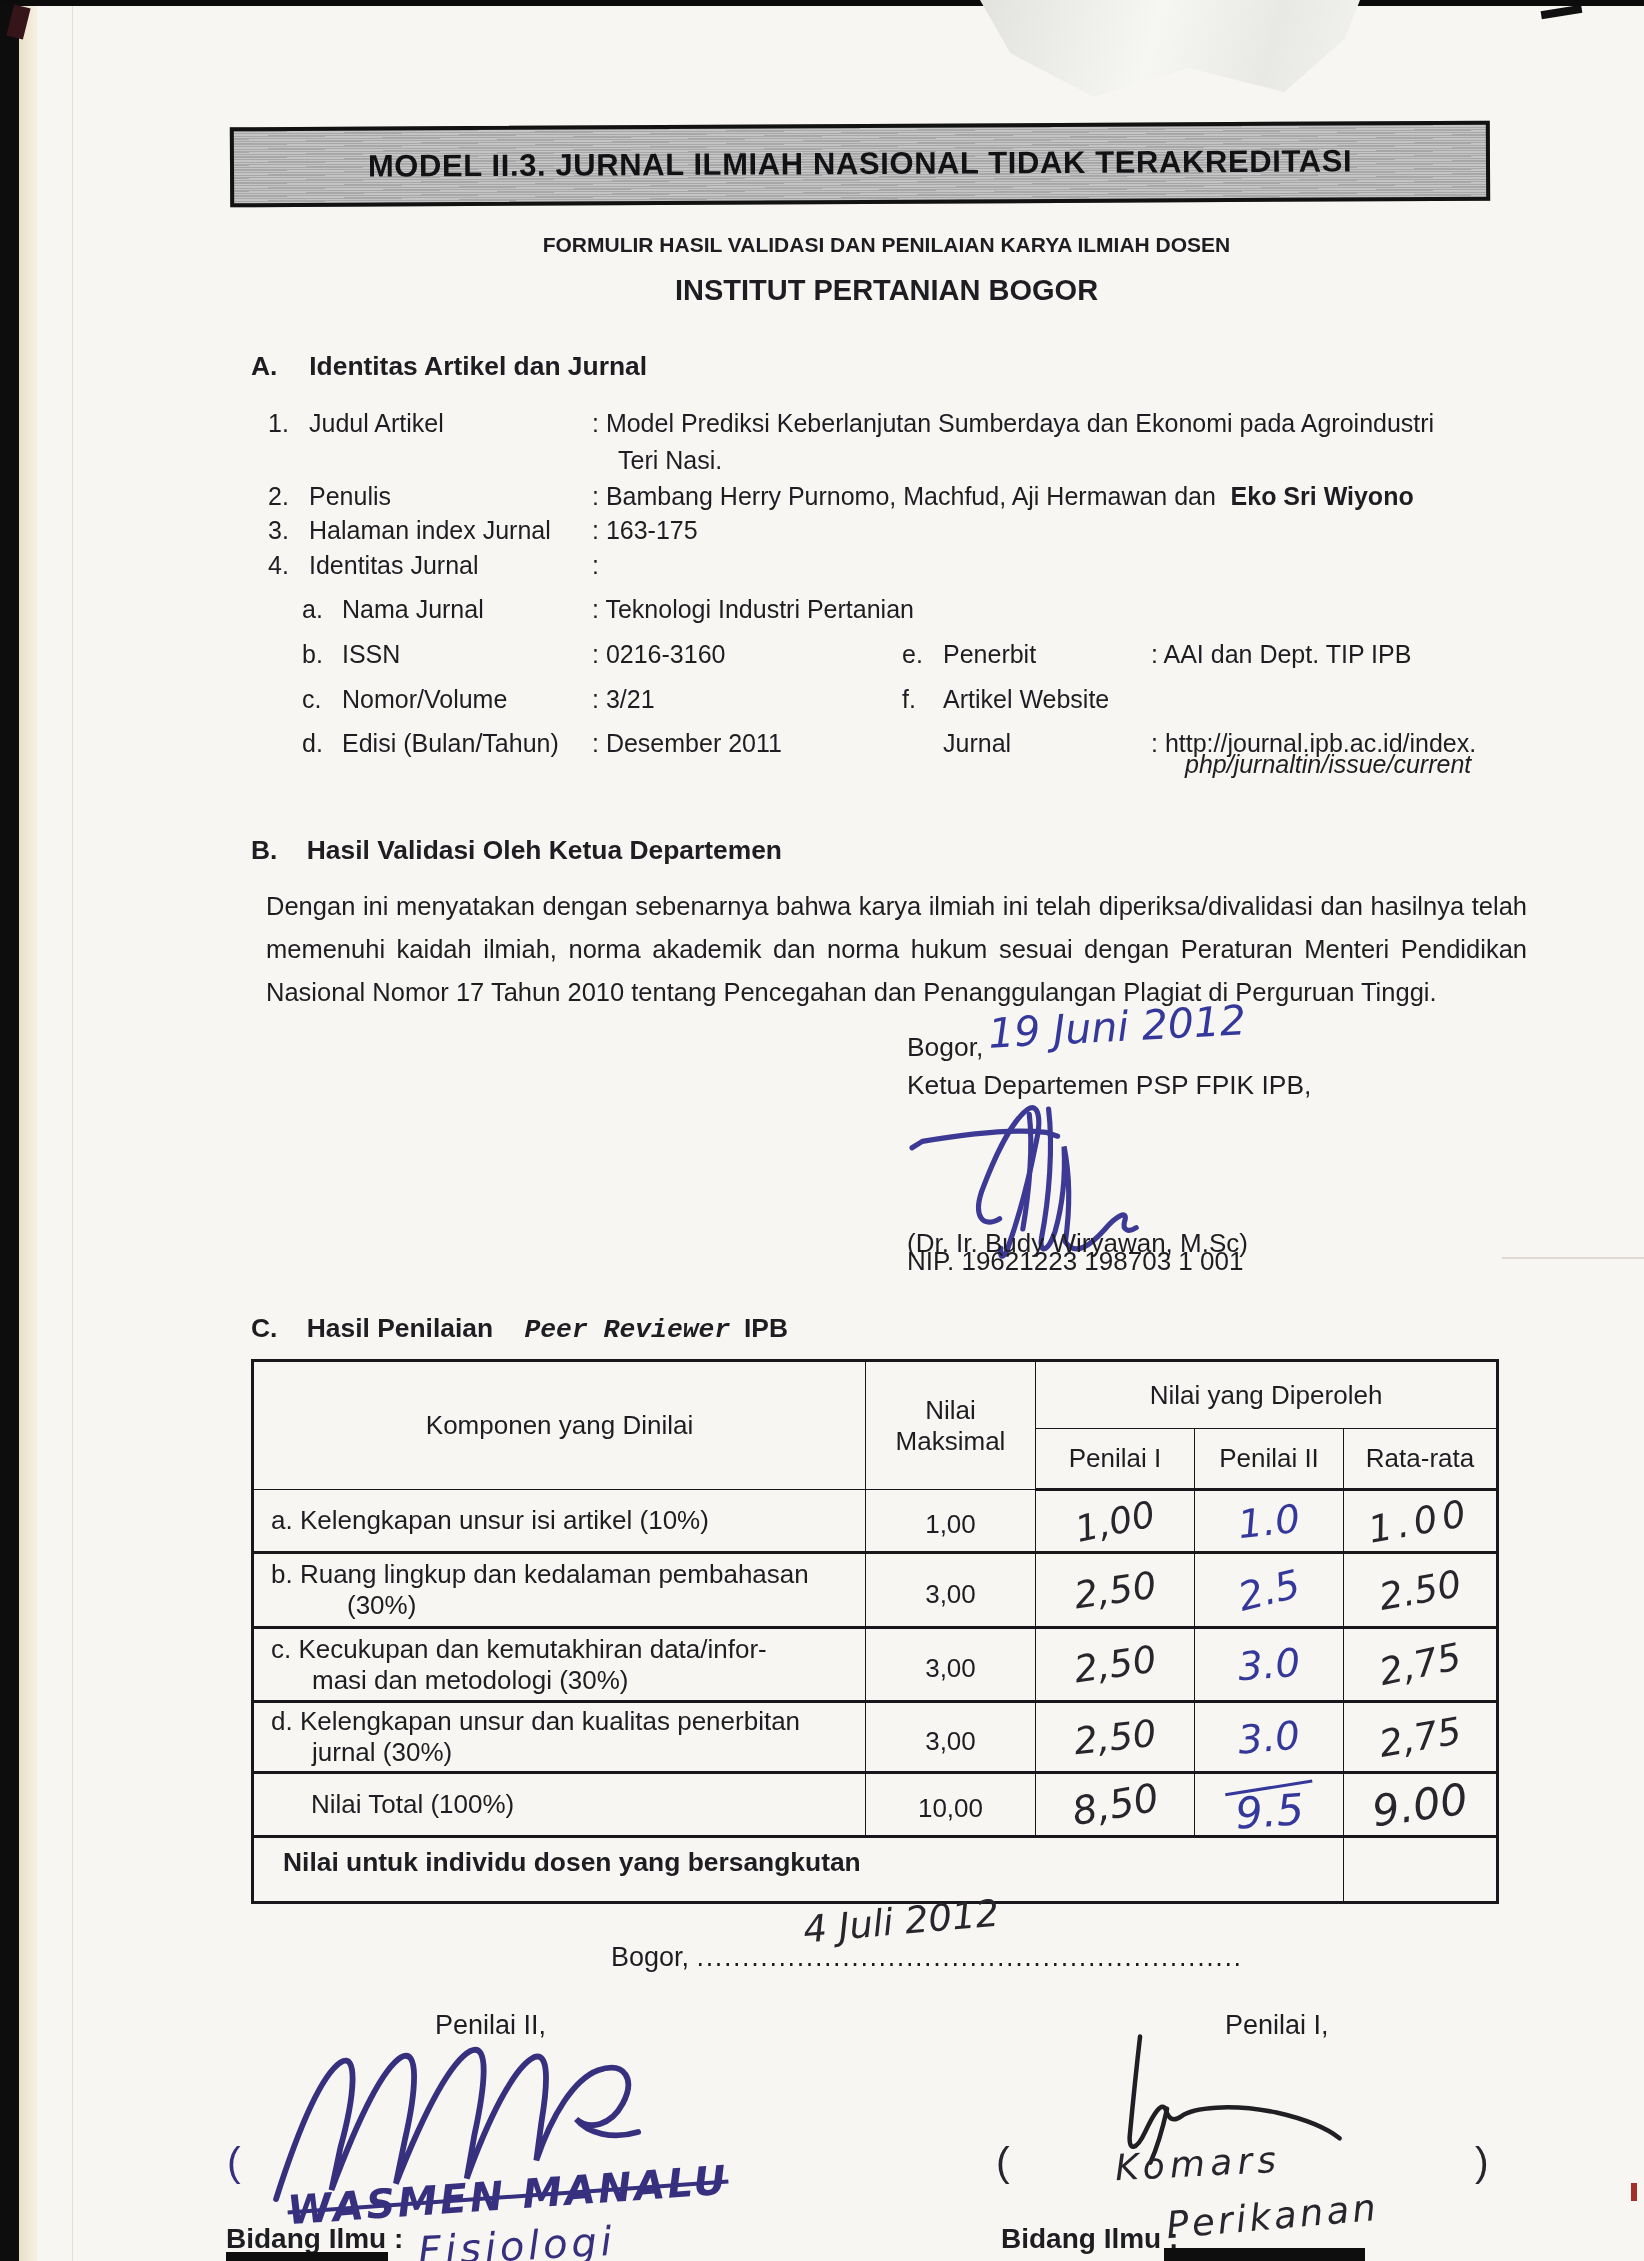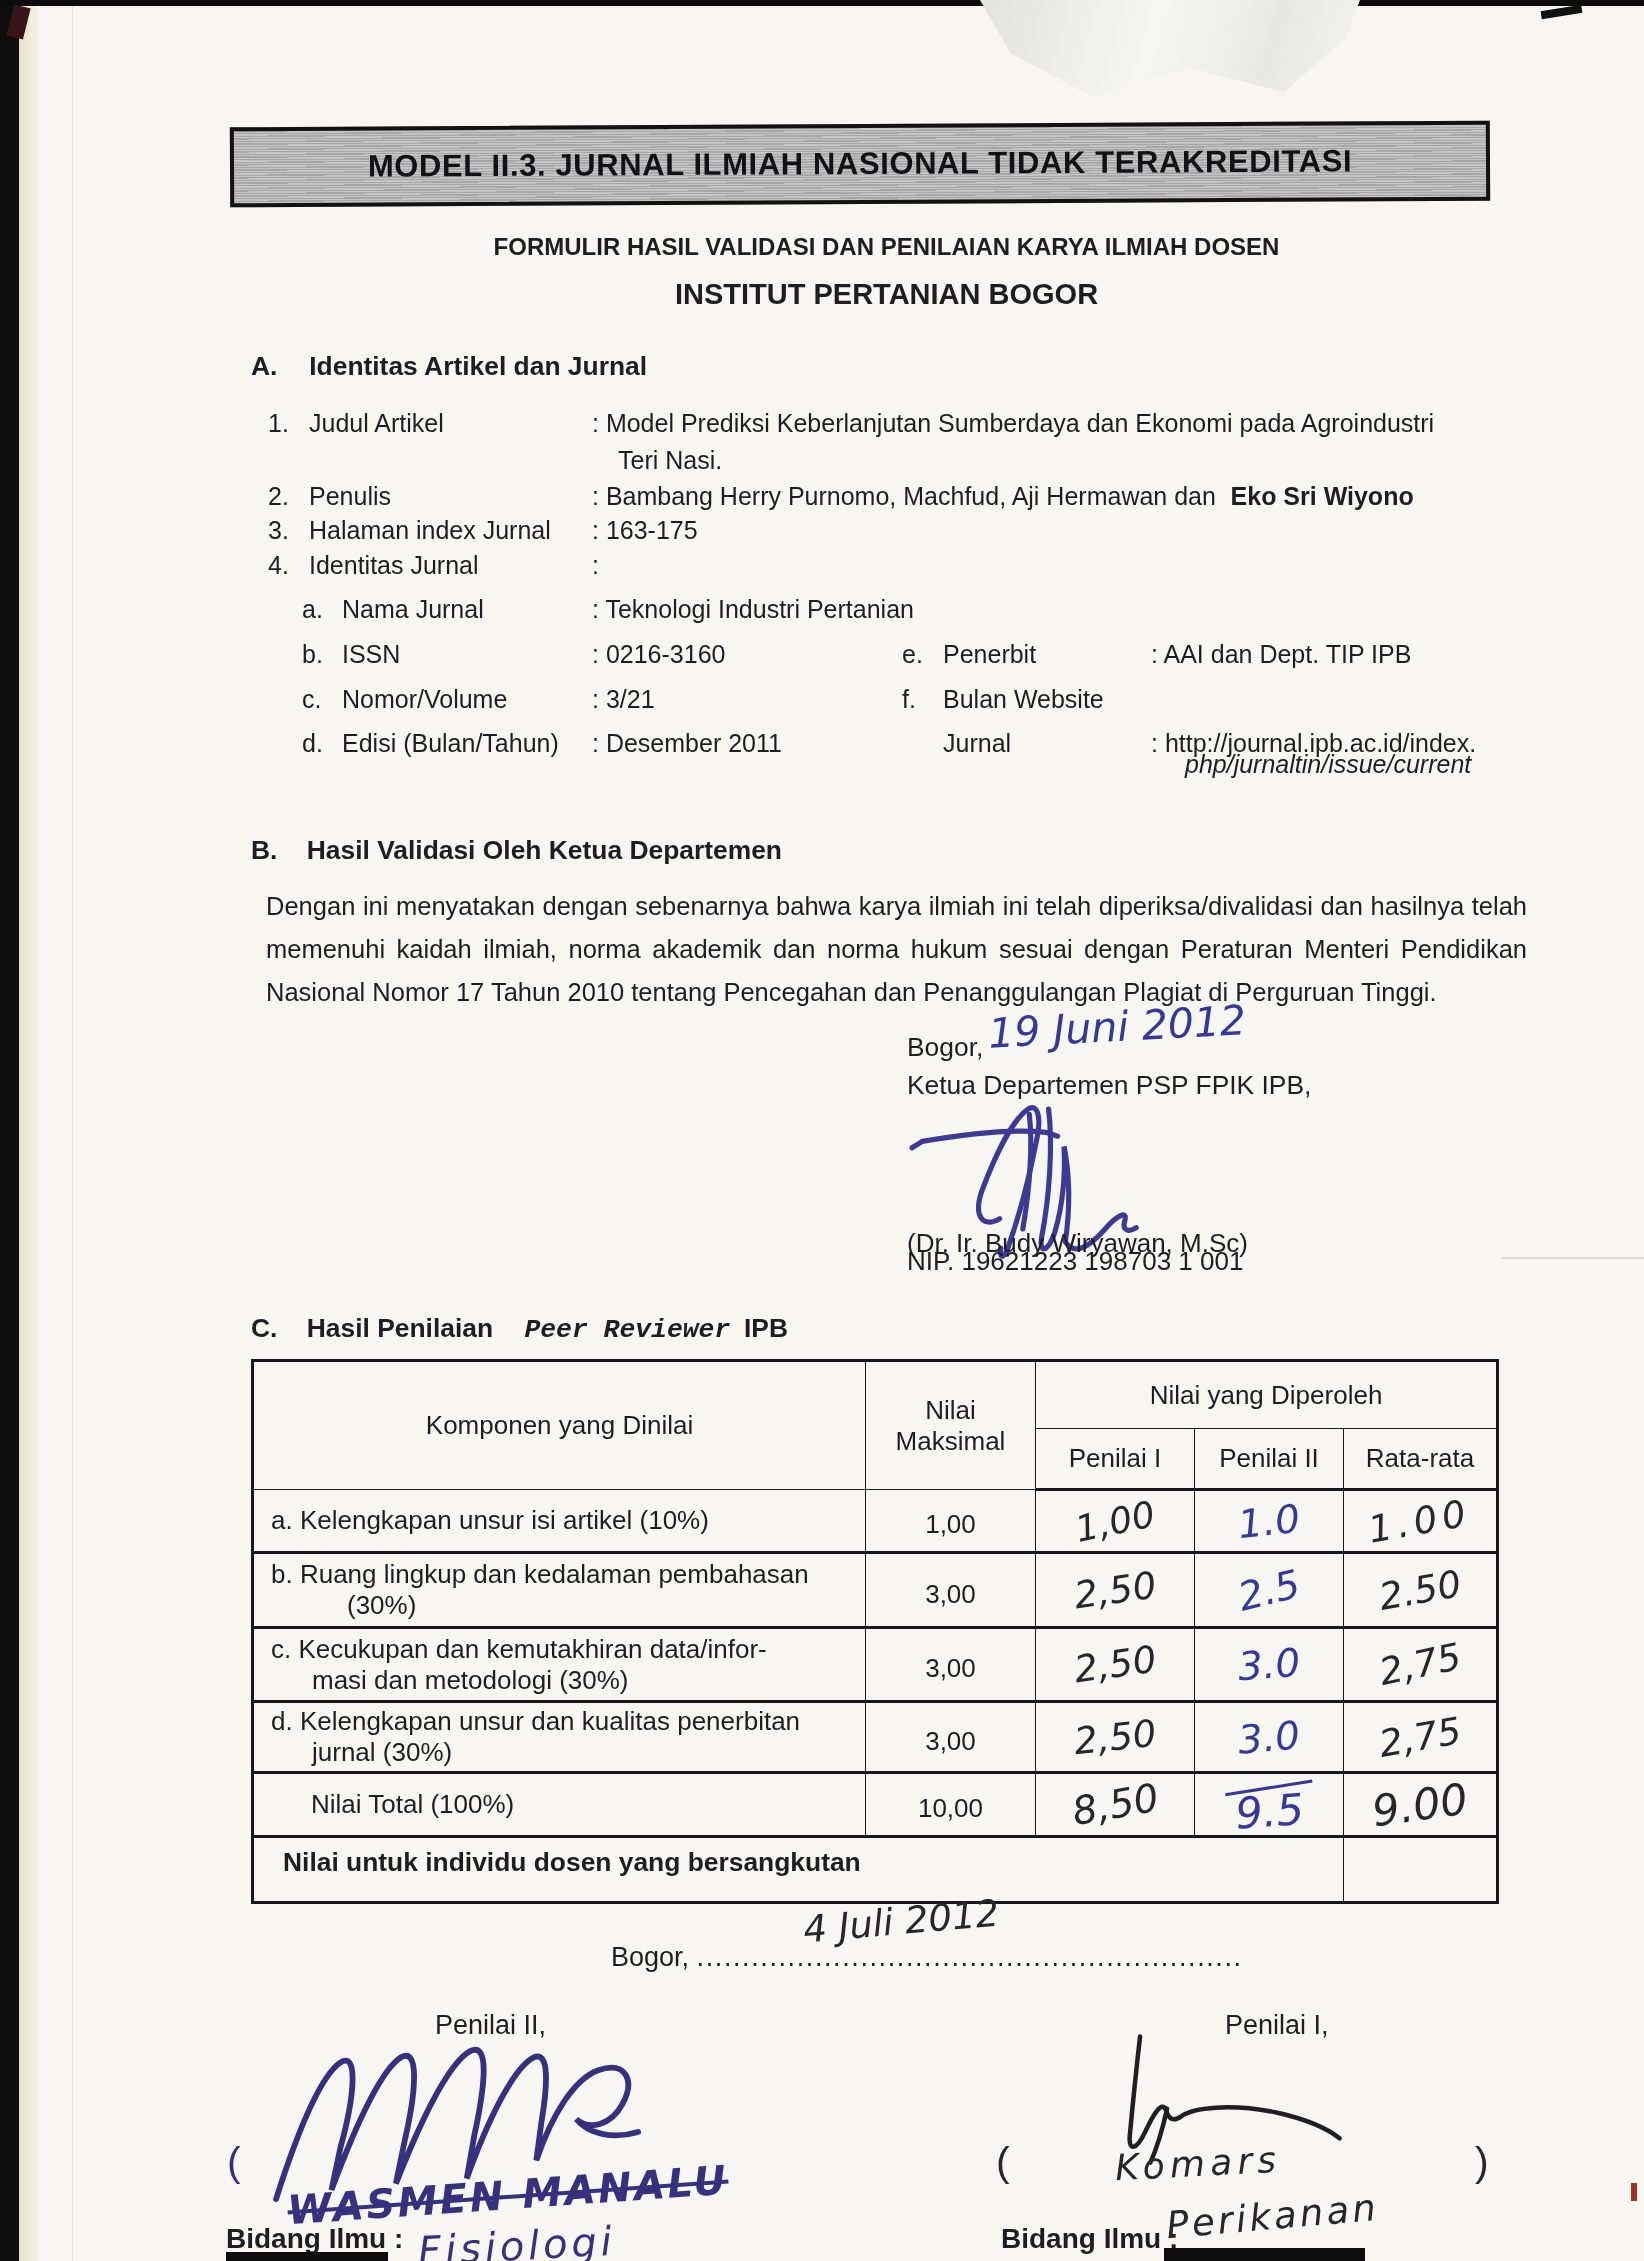--- a/index.html
+++ b/index.html
@@ -18,21 +18,21 @@
   .mark-tr{left:1541px;top:7.7px;width:41px;height:8.4px;background:#101010;transform:rotate(-9deg);}
   .mark-br{left:1631px;top:2183px;width:6.4px;height:18px;background:#a03028;}
   .smudge{background:#0e0e0e;}
   
   .banner{left:230px;top:124px;width:1252px;height:72px;border:4.5px solid #121212;
           background:#b4b4b4;
           background-image:repeating-linear-gradient(0deg,rgba(255,255,255,.22) 0 1.3px,rgba(0,0,0,.07) 1.3px 2.6px);
           display:flex;align-items:center;justify-content:center;transform:rotate(-0.3deg);}
   .banner span{font-size:31px;font-weight:bold;letter-spacing:0.6px;color:#121215;}
   .title-wrap{left:258px;top:233px;width:1257px;text-align:center;}
-  .t1{font-size:24px;font-weight:bold;text-align:center;}
+  .t1{font-size:21px;font-weight:bold;text-align:center;}
   .t2{font-size:29px;font-weight:bold;margin-top:17px;}
   
   .ln{font-size:25px;white-space:nowrap;}
   .hd{font-size:26.4px;font-weight:bold;white-space:nowrap;}
   .para{font-size:25.5px;line-height:43px;text-align:justify;}
   .bold{font-weight:bold;}
   .ital{font-style:italic;}
   
   .hw{font-family:"DejaVu Sans",sans-serif;font-style:italic;display:inline-block;white-space:nowrap;}
   .ink-blue{color:#34389b;}
@@ -122,21 +122,21 @@
   <span class="abs" style="left:600px;">e.</span>
   <span class="abs" style="left:641px;">Penerbit</span>
   <span class="abs" style="left:849px;">: AAI dan Dept. TIP IPB</span>
 </div>
 
 <div class="abs ln" style="left:302px;top:685px;">
   <span class="abs" style="left:0;">c.</span>
   <span class="abs" style="left:40px;">Nomor/Volume</span>
   <span class="abs" style="left:290px;">: 3/21</span>
   <span class="abs" style="left:600px;">f.</span>
-  <span class="abs" style="left:641px;">Bulan Website</span>
+  <span class="abs" style="left:641px;">Artikel Website</span>
 </div>
 
 <div class="abs ln" style="left:302px;top:729px;">
   <span class="abs" style="left:0;">d.</span>
   <span class="abs" style="left:40px;">Edisi (Bulan/Tahun)</span>
   <span class="abs" style="left:290px;">: Desember 2011</span>
   <span class="abs" style="left:641px;">Jurnal</span>
   <span class="abs" style="left:849px;">: http://journal.ipb.ac.id/index.</span>
 </div>
 <div class="abs ln" style="left:1185px;top:750px;font-style:italic;">php/jurnaltin/issue/current</div>

